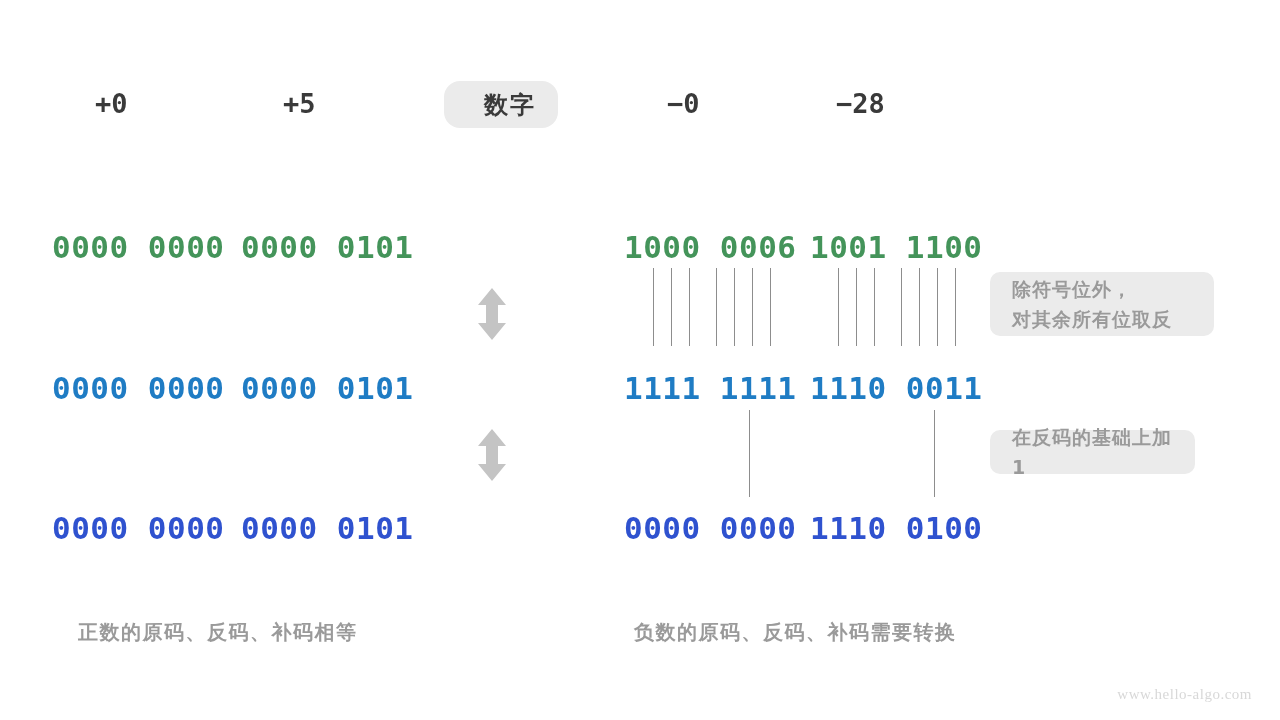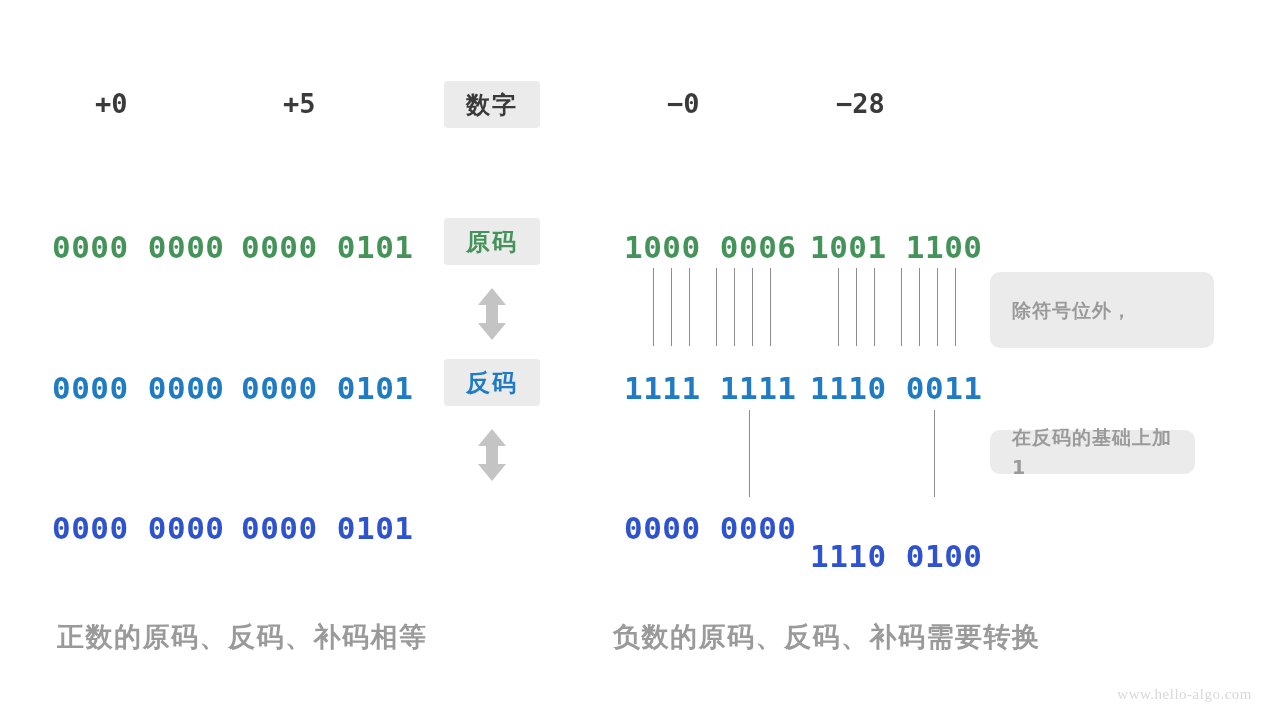--- a/index.html
+++ b/index.html
@@ -46,27 +46,28 @@
     letter-spacing: 0.5px;
   }
   .bits.green   { color: #44945a; }
   .bits.blue    { color: #1f7cc4; }
   .bits.dkblue  { color: #2f52cf; }
 
   
   .chip {
     position: absolute;
     background: #ebebeb;
-    border-radius: 4px;
+    border-radius: 16px;
     display: flex;
     align-items: center;
     justify-content: center;
     font-size: 24px;
     font-weight: bold;
     letter-spacing: 2px;
+    padding-left: 18px;
   }
   .chip.dark   { color: #3a3a3a; }
   .chip.green  { color: #44945a; }
   .chip.blue   { color: #1f7cc4; }
   .chip.dkblue { color: #2f52cf; }
 
   
   .note {
     position: absolute;
     background: #ebebeb;
@@ -80,24 +81,25 @@
     justify-content: center;
     padding: 0 22px;
     box-sizing: border-box;
     letter-spacing: 1px;
   }
 
   
   .caption {
     position: absolute;
     color: #9a9a9a;
-    font-size: 27px;
+    font-size: 20px;
     font-weight: bold;
     letter-spacing: 1.5px;
     white-space: nowrap;
+    margin-left: 21px;
   }
 
   
   .watermark {
     position: absolute;
     right: 28px;
     bottom: 17px;
     color: #d8d8d8;
     font-family: Liberation Serif, serif;
     font-size: 15px;
@@ -130,21 +132,20 @@
   <div class="chip dark" style="left:444px; top:81px; width:96px; height:47px;">数字</div>
 
   <div class="cell num" style="left:667px; top:88px;">−0</div>
 
   <div class="cell num" style="left:836px; top:88px;">−28</div>
 
   <div class="cell bits green" style="left:52px; top:229px;">0000 0000</div>
 
   <div class="cell bits green" style="left:241px; top:229px;">0000 0101</div>
 
-  <div class="chip green" style="left:444px; top:218px; width:96px; height:47px;">原码</div>
 
   <div class="cell bits green" style="left:624px; top:229px;">1000 0006</div>
 
   <div class="cell bits green" style="left:810px; top:229px;">1001 1100</div>
 
   <div class="tick" style="left:653px;  top:268px; height:78px;"></div>
   <div class="tick" style="left:671px;  top:268px; height:78px;"></div>
   <div class="tick" style="left:689px;  top:268px; height:78px;"></div>
   <div class="tick" style="left:716px;  top:268px; height:78px;"></div>
   <div class="tick" style="left:734px;  top:268px; height:78px;"></div>
@@ -158,29 +159,29 @@
   <div class="tick" style="left:919px;  top:268px; height:78px;"></div>
   <div class="tick" style="left:937px;  top:268px; height:78px;"></div>
   <div class="tick" style="left:955px;  top:268px; height:78px;"></div>
 
   <div class="dblarrow" style="left:475px; top:288px;">
     <svg width="34" height="52" viewBox="0 0 34 52" xmlns="http://www.w3.org/2000/svg">
       <path d="M17 0 L31 17 L23 17 L23 35 L31 35 L17 52 L3 35 L11 35 L11 17 L3 17 Z" fill="#c4c4c4"></path>
     </svg>
   </div>
 
-  <div class="note" style="left:990px; top:272px; width:224px; height:76px;">
+  <div class="note" style="left:990px; top:272px; width:224px; height:64px;">
     <span>除符号位外，</span>
+    <span>对其余所有位取反</span>
   </div>
 
   <div class="cell bits blue" style="left:52px; top:370px;">0000 0000</div>
 
   <div class="cell bits blue" style="left:241px; top:370px;">0000 0101</div>
 
-  <div class="chip blue" style="left:444px; top:359px; width:96px; height:47px;">反码</div>
 
   <div class="cell bits blue" style="left:624px; top:370px;">1111 1111</div>
 
   <div class="cell bits blue" style="left:810px; top:370px;text-align:center;">1110 0011</div>
 
   <div class="tick" style="left:749px; top:410px; height:87px;"></div>
   <div class="tick" style="left:934px; top:410px; height:87px;"></div>
 
   <div class="dblarrow" style="left:475px; top:429px;">
     <svg width="34" height="52" viewBox="0 0 34 52" xmlns="http://www.w3.org/2000/svg">
@@ -192,21 +193,21 @@
     <span>在反码的基础上加 1</span>
   </div>
 
   <div class="cell bits dkblue" style="left:52px; top:510px;">0000 0000</div>
 
   <div class="cell bits dkblue" style="left:241px; top:510px;">0000 0101</div>
 
 
   <div class="cell bits dkblue" style="left:624px; top:510px;">0000 0000</div>
 
-  <div class="cell bits dkblue" style="left:810px; top:510px;margin-top:28px;">1110 0100</div>
+  <div class="cell bits dkblue" style="left:810px; top:510px;">1110 0100</div>
 
   <div class="caption" style="left:57px; top:619px;">正数的原码、反码、补码相等</div>
 
   <div class="caption" style="left:613px; top:619px;">负数的原码、反码、补码需要转换</div>
 
   <div class="watermark">www.hello-algo.com</div>
 
 </div>
 
 </body></html>

